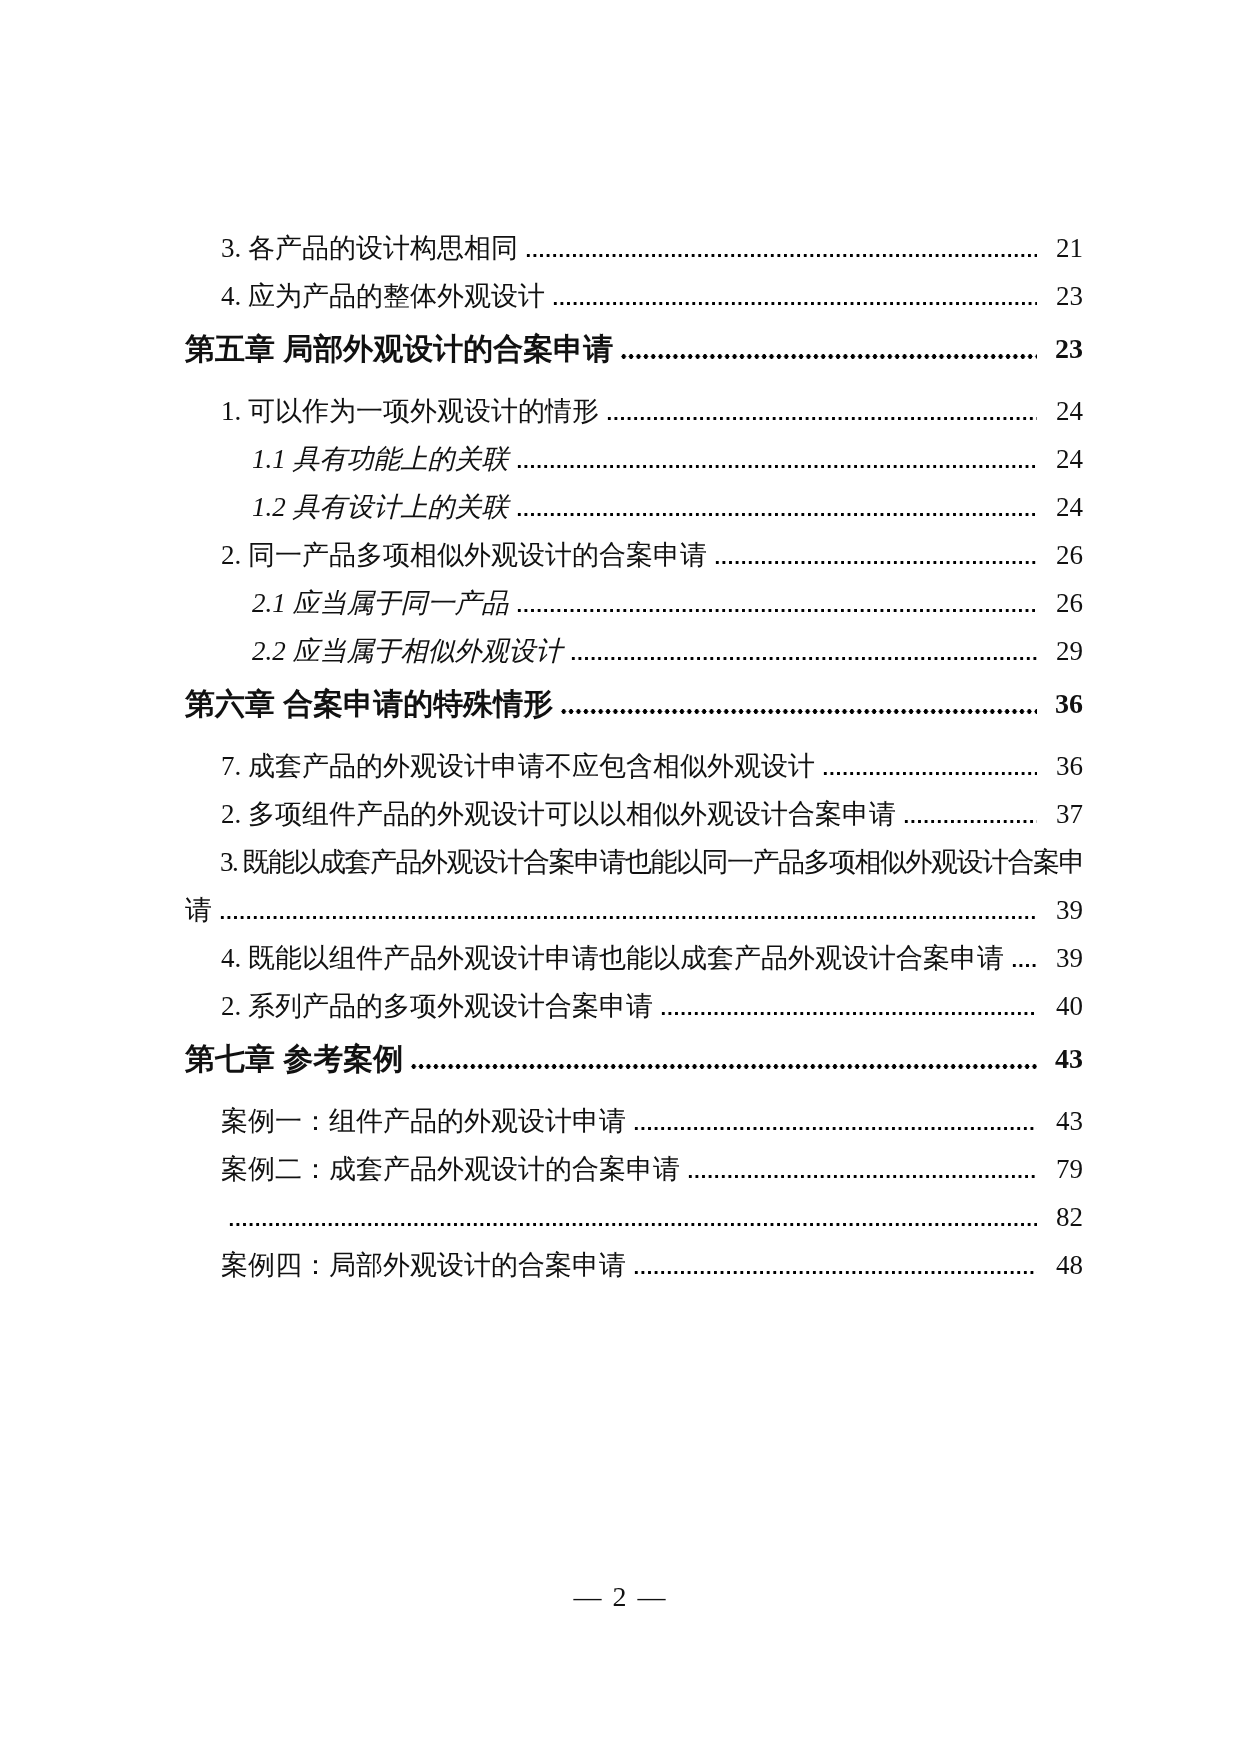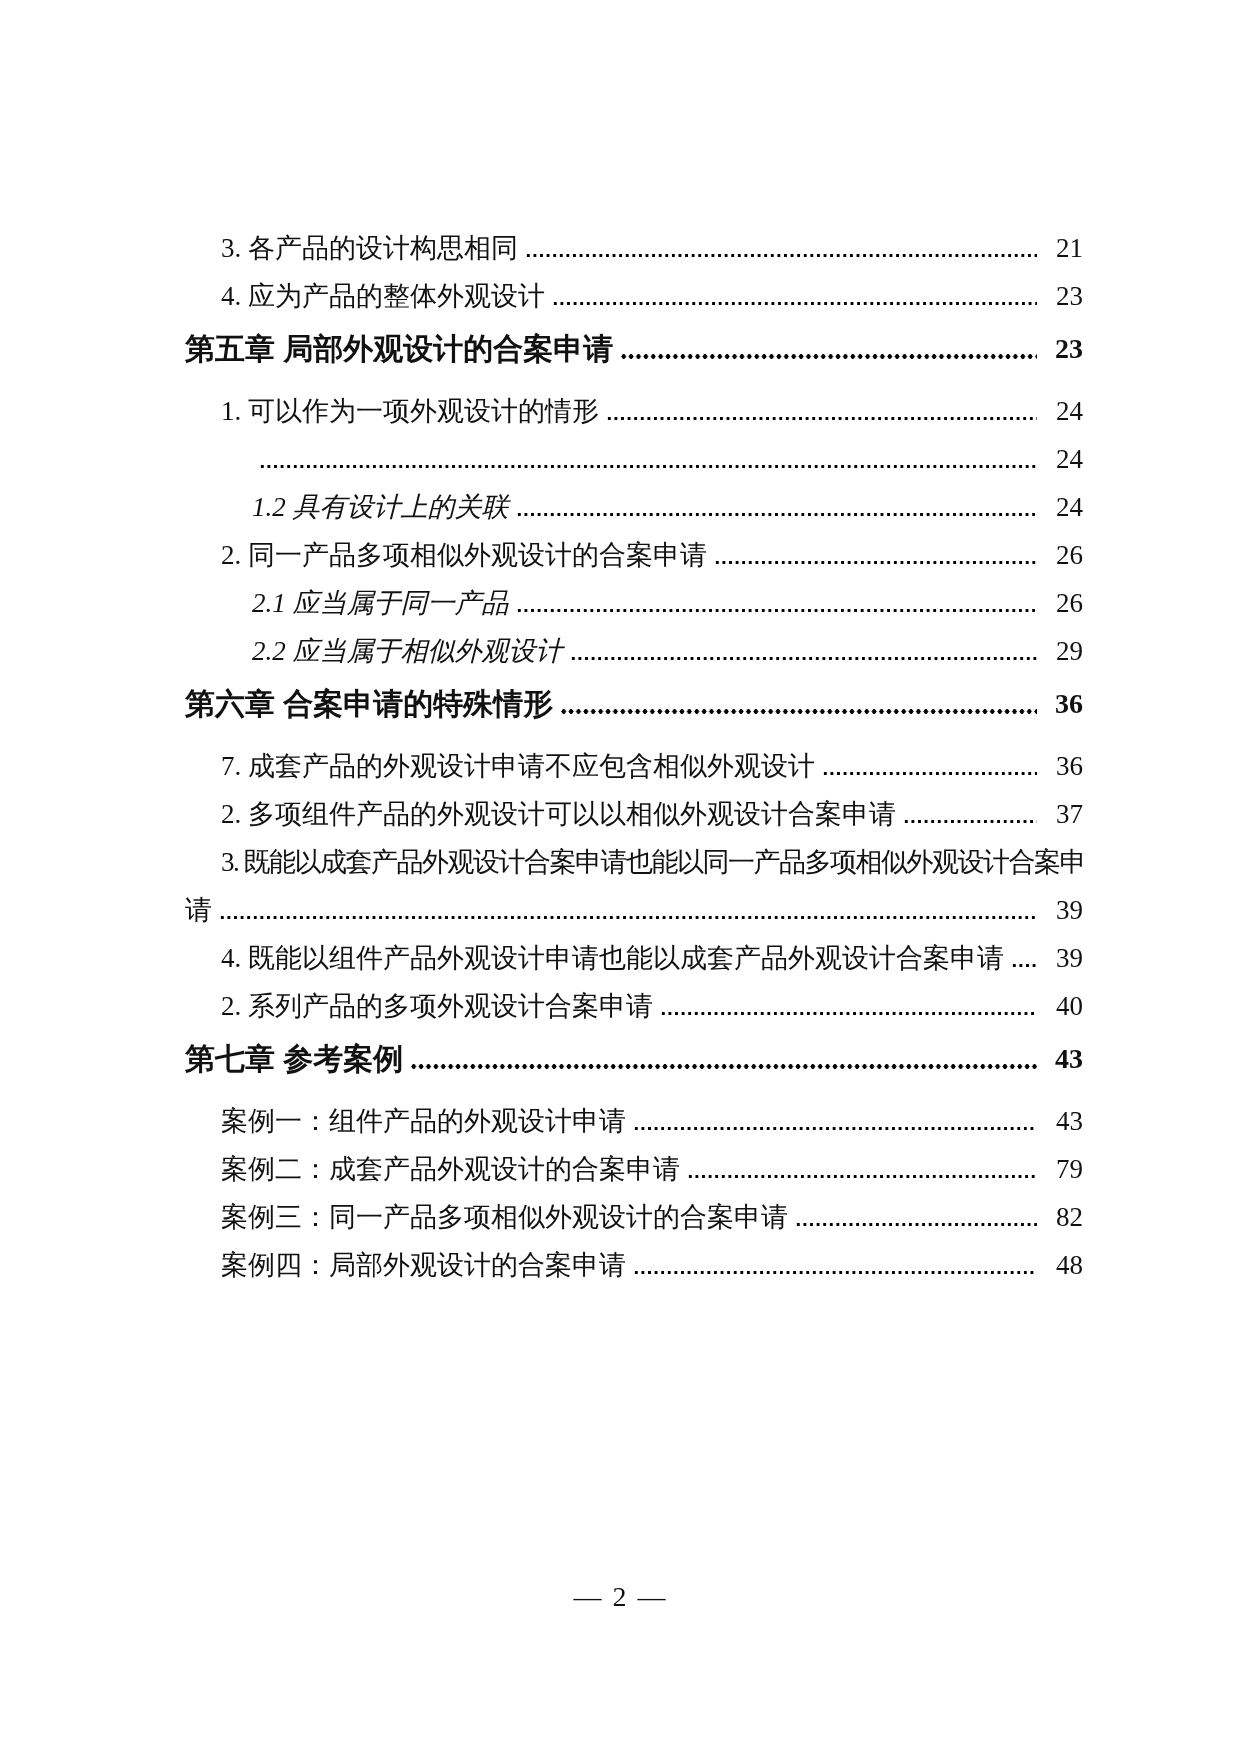--- a/index.html
+++ b/index.html
@@ -63,21 +63,21 @@
   .lvl-chapter .toc-page{
     font-weight:bold;
     font-size:28px;
   }
   .lvl-chapter .leader{
     background-image:radial-gradient(circle, #000 2.2px, transparent 2.5px);
     background-size:7.4px 7px;
     background-position:left bottom 13px;
   }
   
-  .lvl-item{ padding-left:36px; }
+  .lvl-item{ padding-left:36px;justify-content:center; }
   
   .lvl-item.no-page .toc-label{ letter-spacing:-1.5px; }
   
   .lvl-cont{ padding-left:0; }
   
   .lvl-sub{ padding-left:67px; }
   .lvl-sub .toc-label{ font-style:italic; }
   .page-footer{
     position:absolute;
     left:0; right:0; top:1581px;
@@ -107,20 +107,21 @@
         <span class="toc-label">第五章 局部外观设计的合案申请</span>
         <span class="leader"></span>
         <span class="toc-page">23</span>
       </div>
       <div class="toc-row lvl-item">
         <span class="toc-label">1. 可以作为一项外观设计的情形</span>
         <span class="leader"></span>
         <span class="toc-page">24</span>
       </div>
       <div class="toc-row lvl-sub">
+        <span class="toc-label">1.1 具有功能上的关联</span>
         <span class="leader"></span>
         <span class="toc-page">24</span>
       </div>
       <div class="toc-row lvl-sub">
         <span class="toc-label">1.2 具有设计上的关联</span>
         <span class="leader"></span>
         <span class="toc-page">24</span>
       </div>
       <div class="toc-row lvl-item">
         <span class="toc-label">2. 同一产品多项相似外观设计的合案申请</span>
@@ -179,21 +180,20 @@
         <span class="toc-label">案例一：组件产品的外观设计申请</span>
         <span class="leader"></span>
         <span class="toc-page">43</span>
       </div>
       <div class="toc-row lvl-item">
         <span class="toc-label">案例二：成套产品外观设计的合案申请</span>
         <span class="leader"></span>
         <span class="toc-page">79</span>
       </div>
       <div class="toc-row lvl-item">
-        <span class="toc-label">案例三：同一产品多项相似外观设计的合案申请</span>
         <span class="leader"></span>
         <span class="toc-page">82</span>
       </div>
       <div class="toc-row lvl-item">
         <span class="toc-label">案例四：局部外观设计的合案申请</span>
         <span class="leader"></span>
         <span class="toc-page">48</span>
       </div>
     </main>
   <footer class="page-footer">

